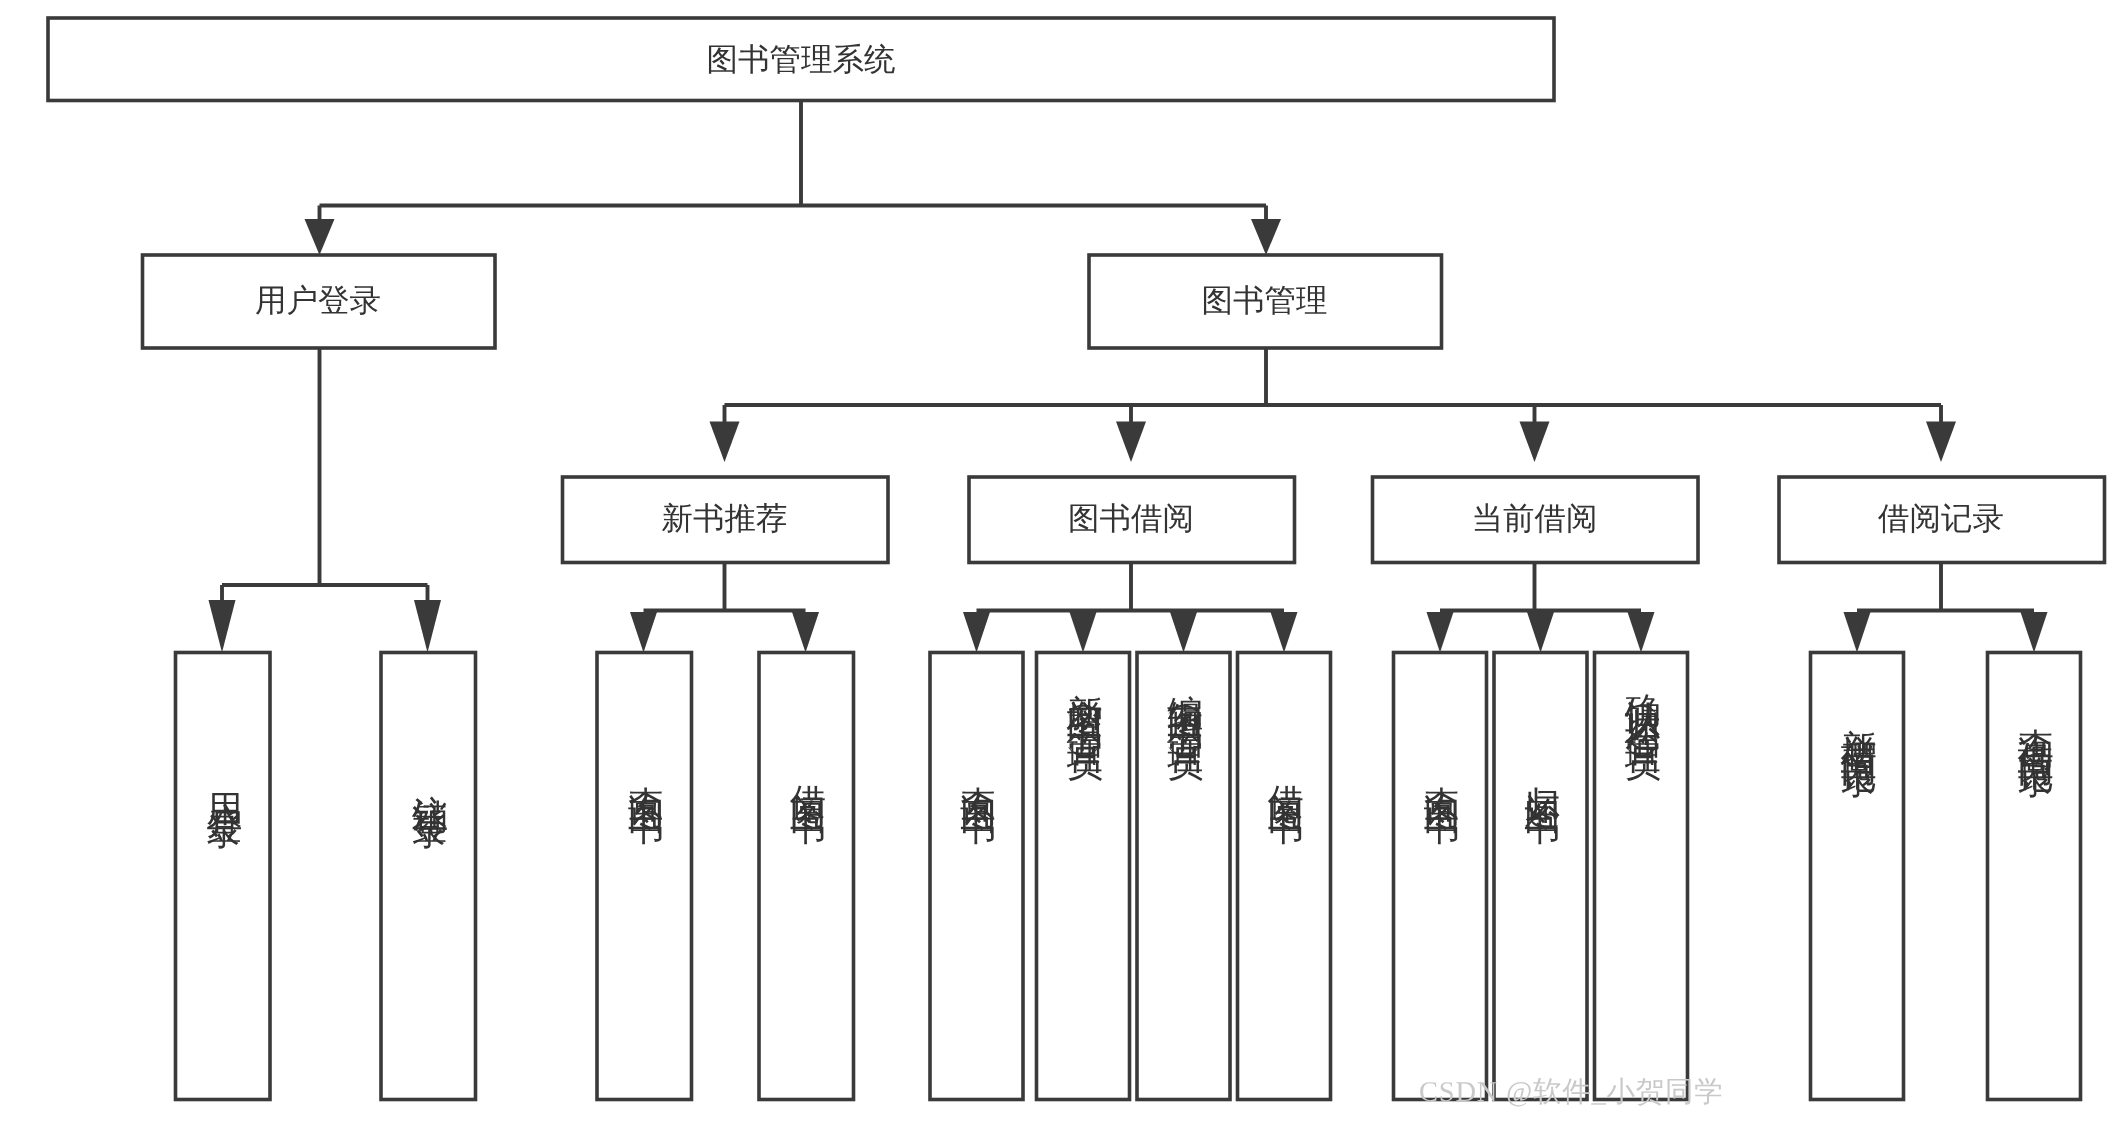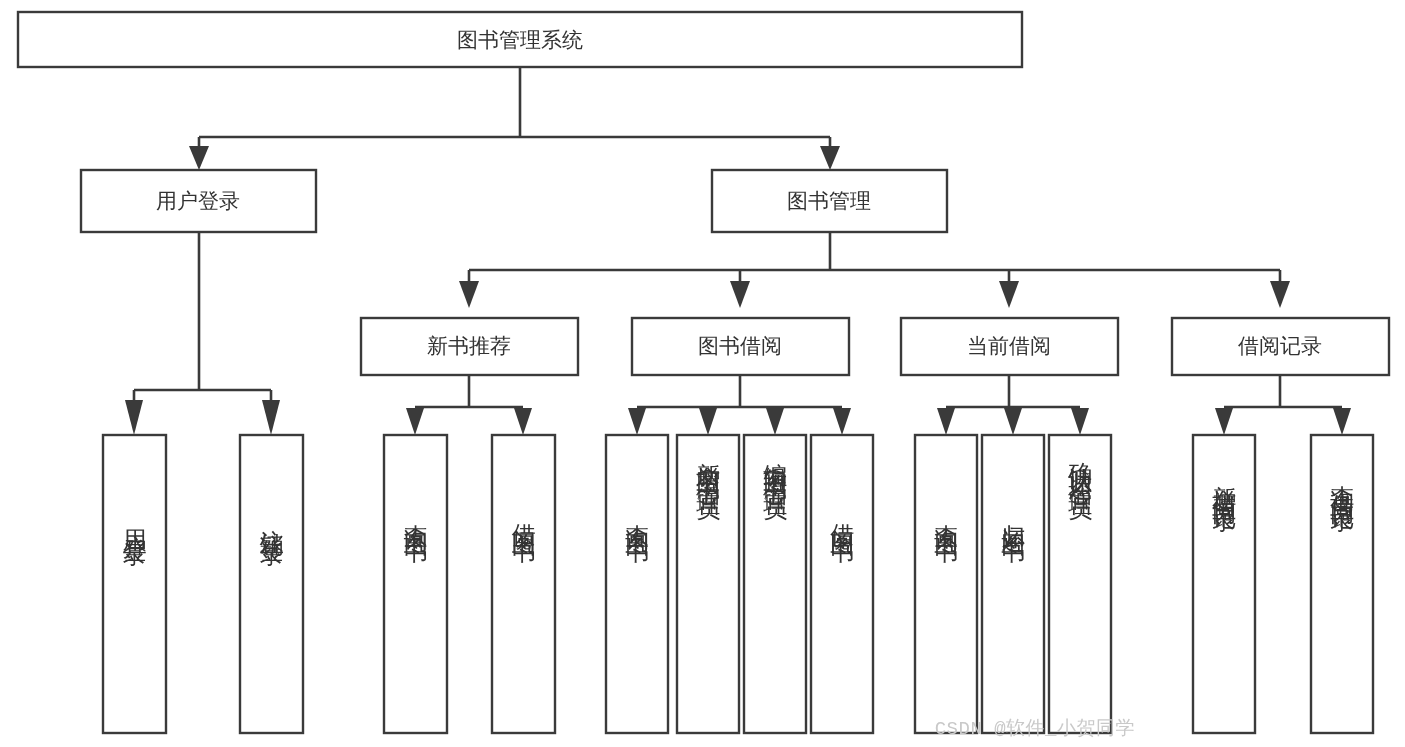--- a/index.html
+++ b/index.html
@@ -12,20 +12,21 @@
     font-family: "Liberation Sans", "DejaVu Sans", sans-serif;
     width: 1405px;
     height: 747px;
     overflow: hidden;
   }
   #diagram-root {
     position: relative;
     width: 1143px;
     height: 747px;
     background: #ffffff;
+    margin-left: 14px;
   }
   svg#diagram-svg {
     position: absolute;
     top: 0;
     left: 0;
     width: 1405px;
     height: 747px;
     display: block;
   }
   .node-box {
@@ -71,21 +72,21 @@
     font-size: 24px;
     line-height: 1.18;
     letter-spacing: 5px;
     color: #333333;
     white-space: nowrap;
   }
   .watermark {
     position: absolute;
     right: 8px;
     bottom: 6px;
-    font-family: Liberation Mono, monospace;
+    font-family: Liberation Serif, serif;
     font-size: 19px;
     color: #c9c9c9;
     letter-spacing: 0.5px;
     user-select: none;
   }
 </style>
 </head>
 <body>
 
 <div id="diagram-root">

